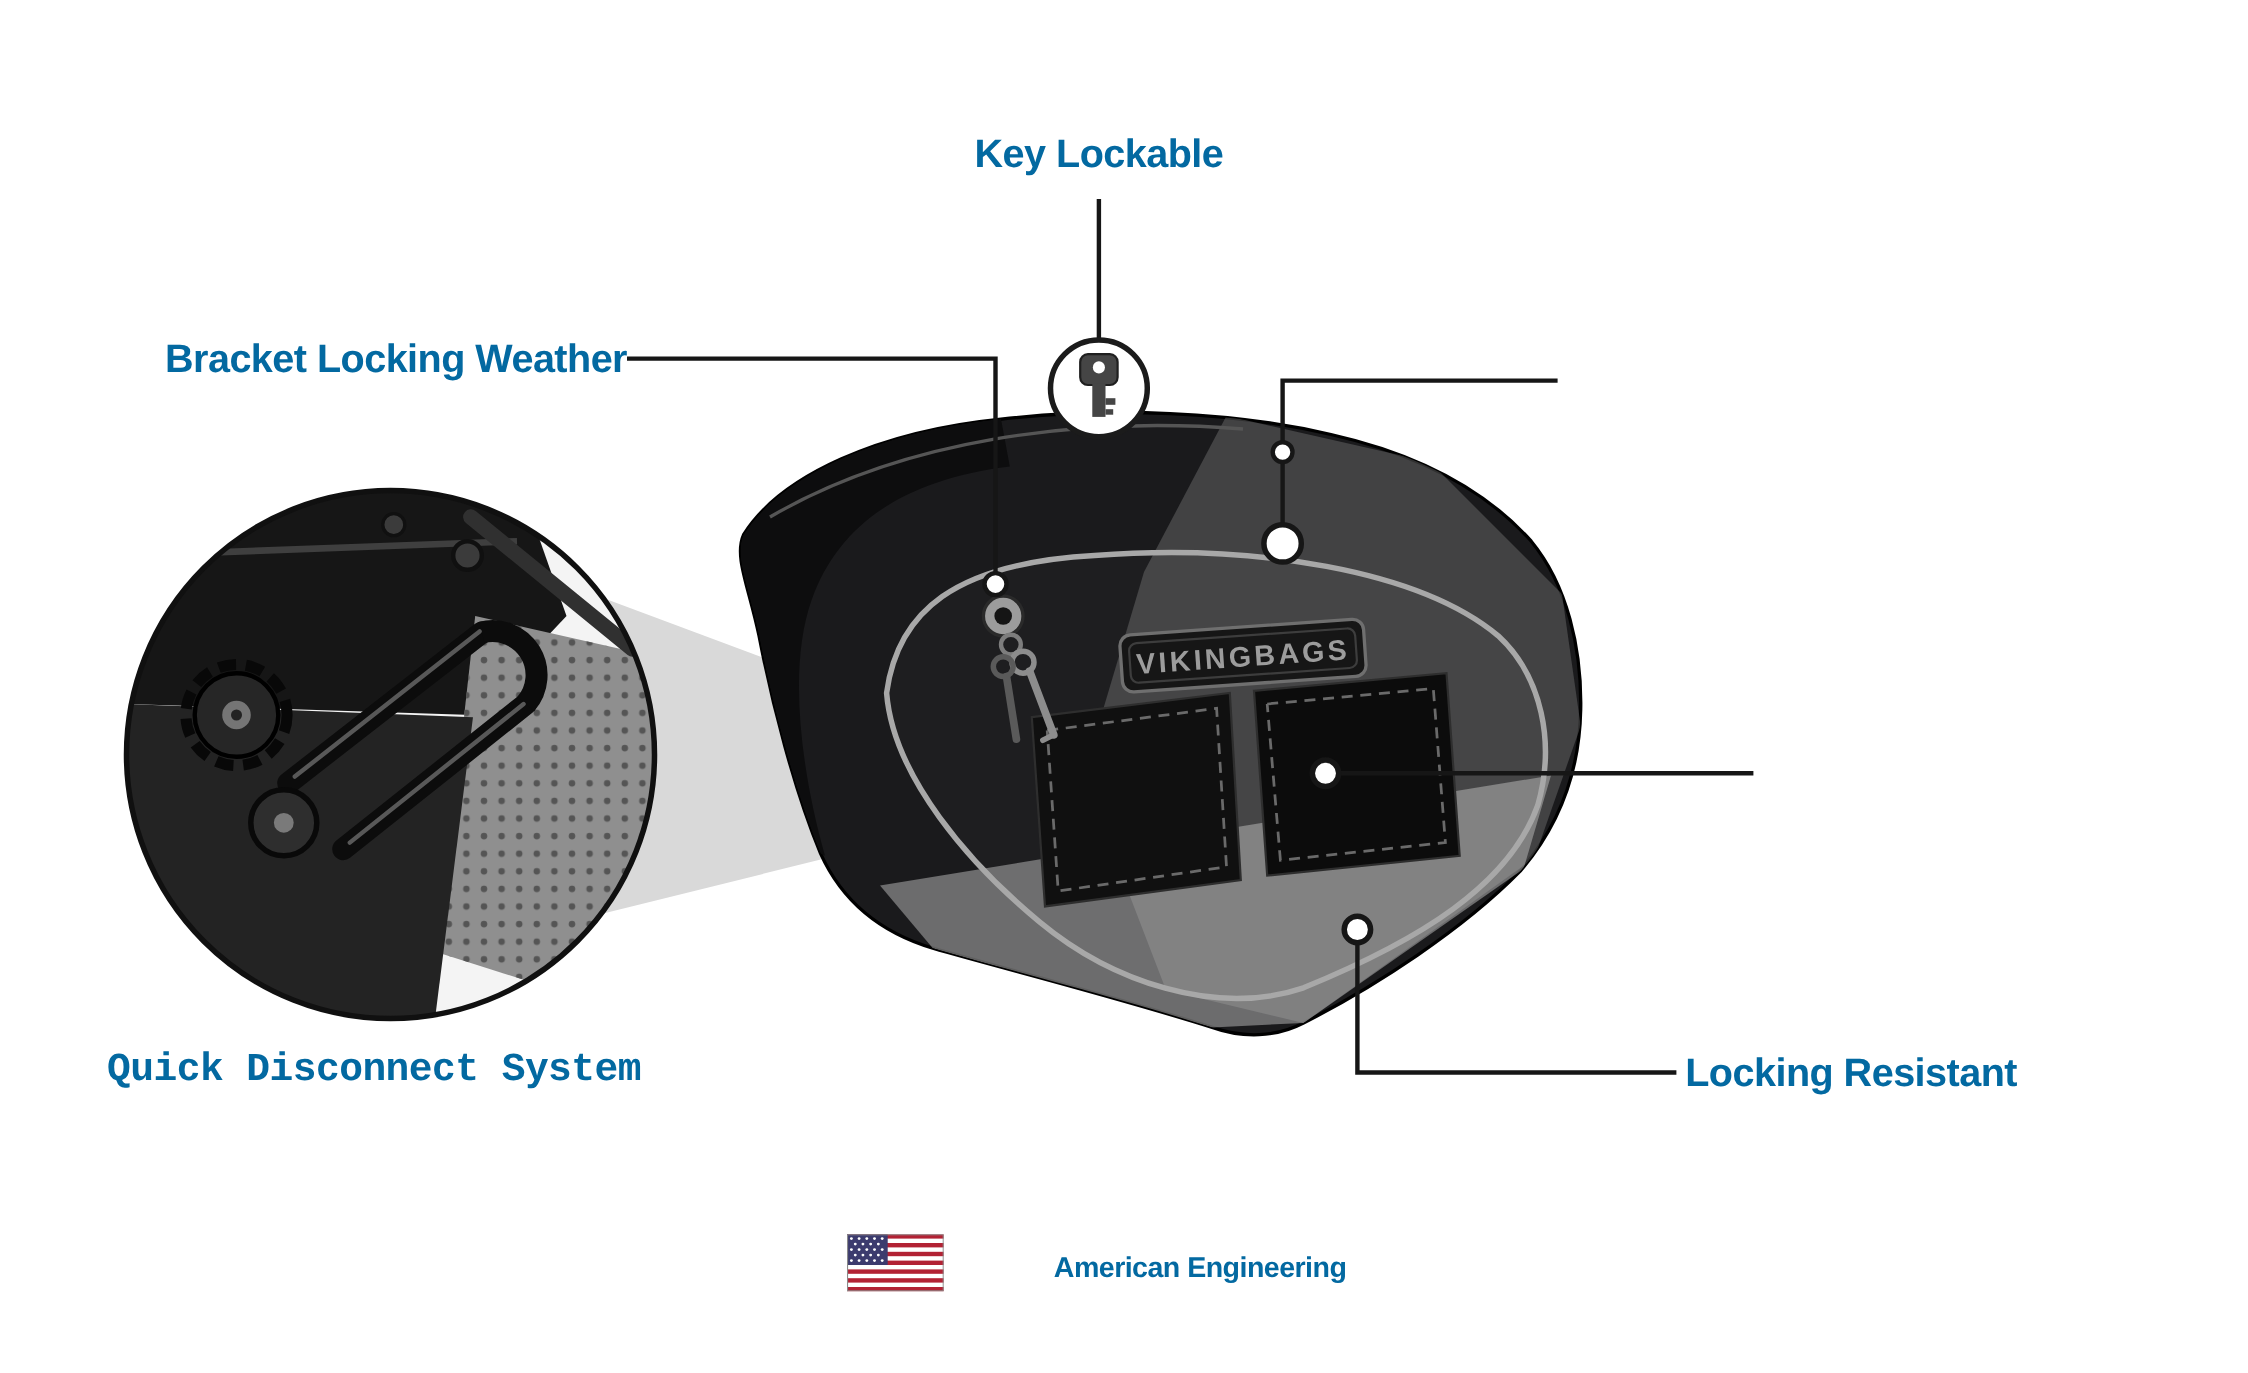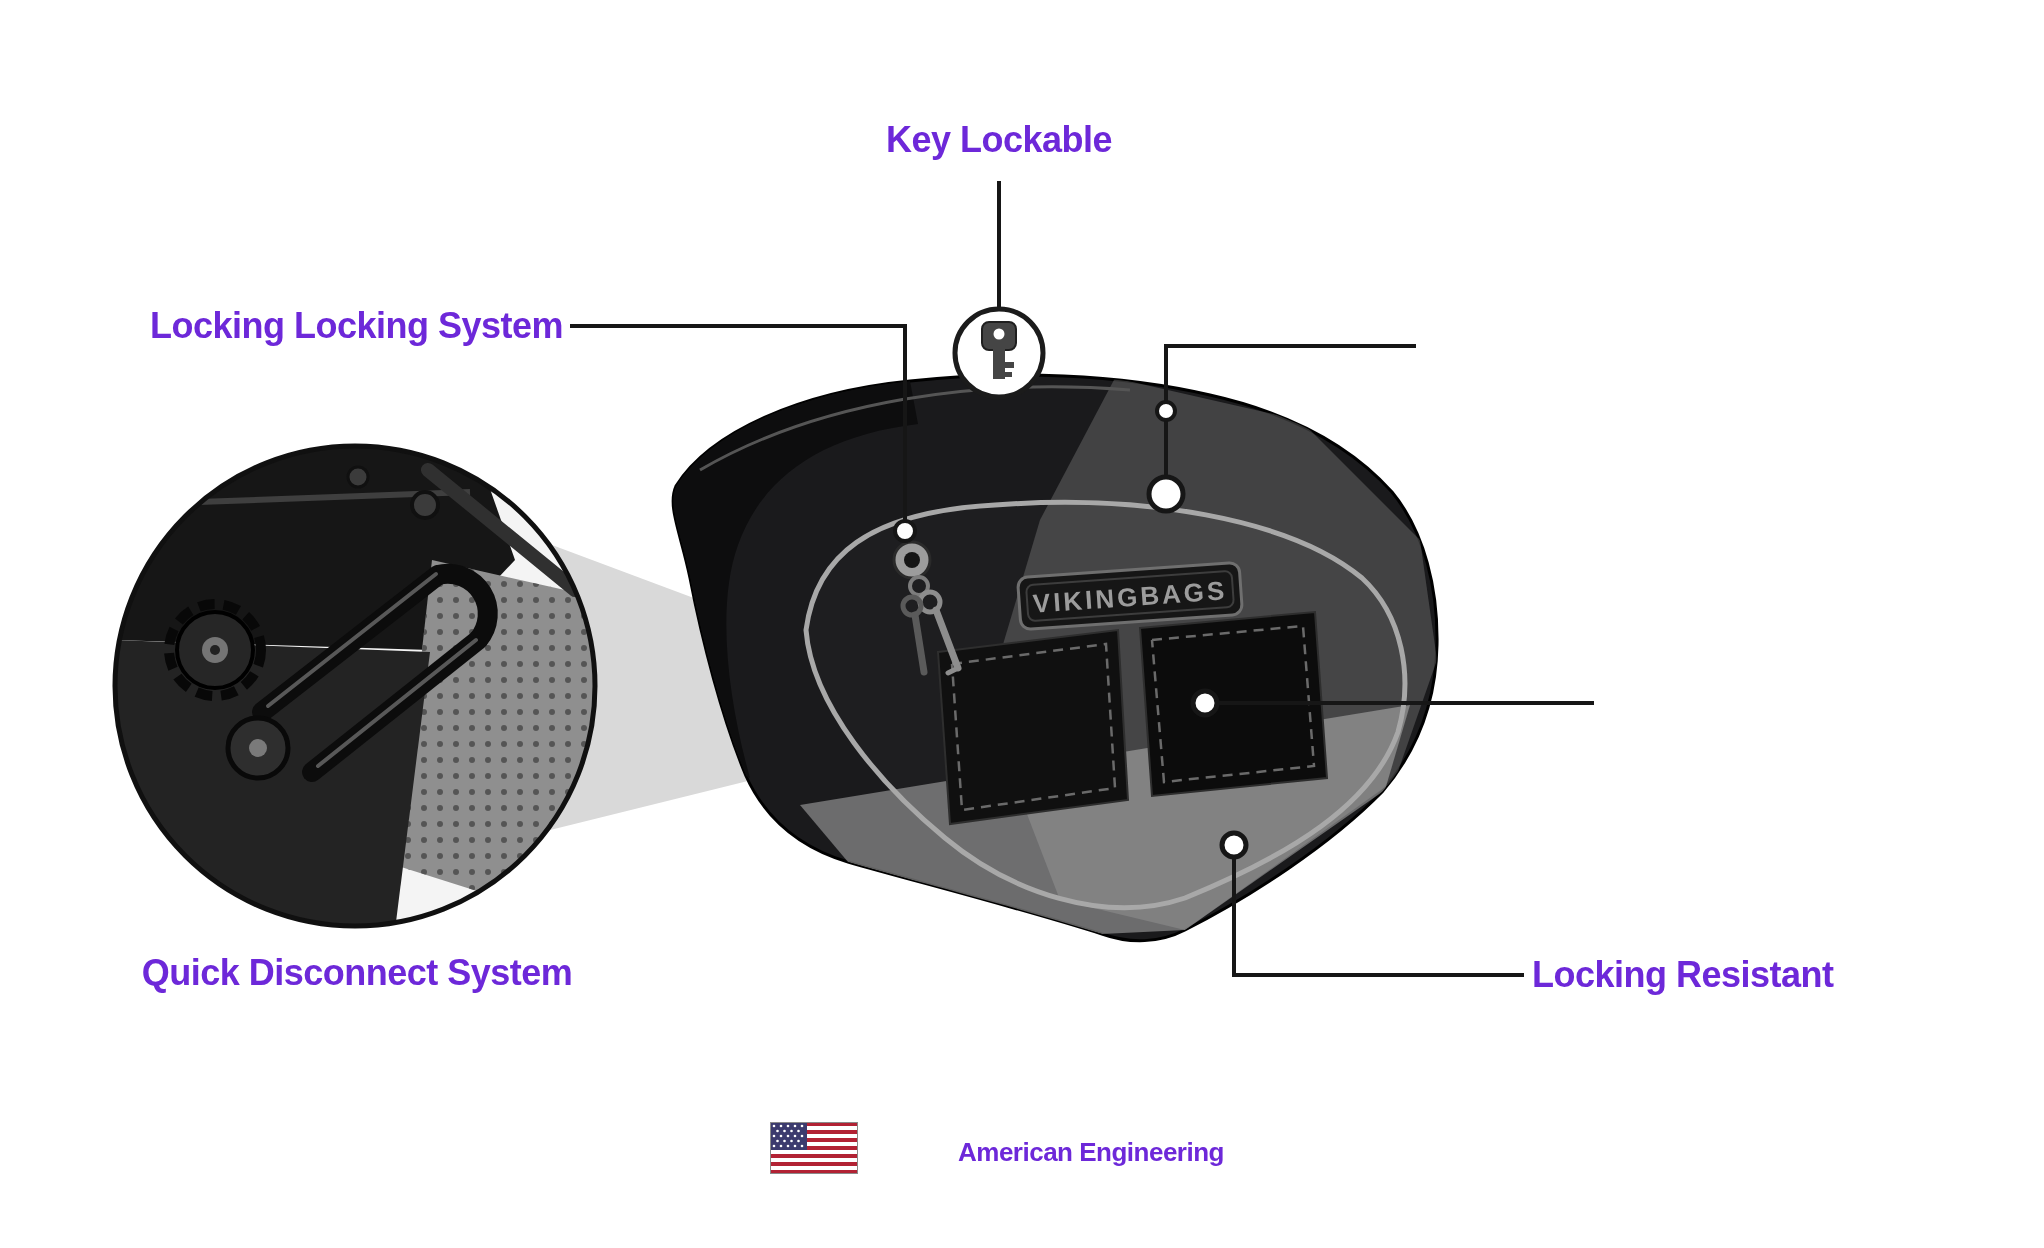--- a/index.html
+++ b/index.html
@@ -5,21 +5,21 @@
   html,body{margin:0;padding:0;background:#ffffff;}
   #canvas{position:relative;width:2044px;height:1248px;background:#ffffff;overflow:hidden;
           font-family:"Liberation Sans",sans-serif;}
   #art{position:absolute;left:0;top:0;}
   .callout-label{
     position:absolute;
     font-weight:700;
     font-size:36px;
     line-height:44px;
     letter-spacing:-0.5px;
-    color:#6d28d9;
+    color:#0369a1;
     white-space:nowrap;
   }
   .center-x{transform:translateX(-50%);}
   .right-align{text-align:right;}
   #footer-flag{position:absolute;left:770px;top:1122px;width:88px;height:52px;}
 </style>
 </head>
 <body>
 
 <div id="canvas">
@@ -134,27 +134,27 @@
       <rect x="982" y="322" width="34" height="28" rx="7" fill="#454545" stroke="#1f1f1f" stroke-width="2"></rect>
       <circle cx="999" cy="334" r="5.5" fill="#ffffff"></circle>
       <rect x="993" y="349" width="12" height="30" fill="#454545"></rect>
       <rect x="1005" y="362" width="9" height="6" fill="#454545"></rect>
       <rect x="1005" y="372" width="7" height="5" fill="#454545"></rect>
     </g>
   </svg>
 
   <div class="callout-label center-x" style="left:999px;top:118px;">Key Lockable</div>
 
-  <div class="callout-label right-align" style="left:150px;top:304px;width:410px;">Locking Locking System</div>
+  <div class="callout-label right-align" style="left:150px;top:304px;width:410px;">Bracket Locking Weather</div>
 
 
 
   <div class="callout-label" style="left:1532px;top:953px;">Locking Resistant</div>
 
-  <div class="callout-label center-x" style="left:357px;top:951px;">Quick Disconnect System</div>
+  <div class="callout-label center-x" style="left:340px;top:951px;font-family:Liberation Mono, monospace;">Quick Disconnect System</div>
 
   <div id="footer-flag">
     <svg width="88" height="52" viewBox="0 0 88 52">
       <rect x="0" y="0" width="88" height="52" fill="#ffffff"></rect>
       <g fill="#B22234">
         <rect x="0" y="0" width="88" height="4"></rect>
           <rect x="0" y="8" width="88" height="4"></rect>
         <rect x="0" y="16" width="88" height="4"></rect>
           <rect x="0" y="24" width="88" height="4"></rect>
         <rect x="0" y="32" width="88" height="4"></rect>

